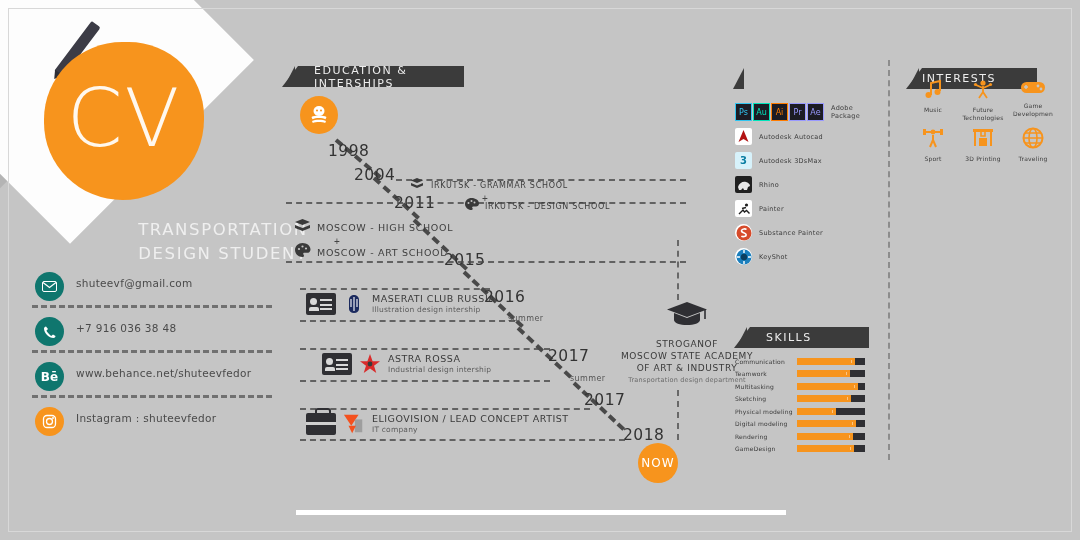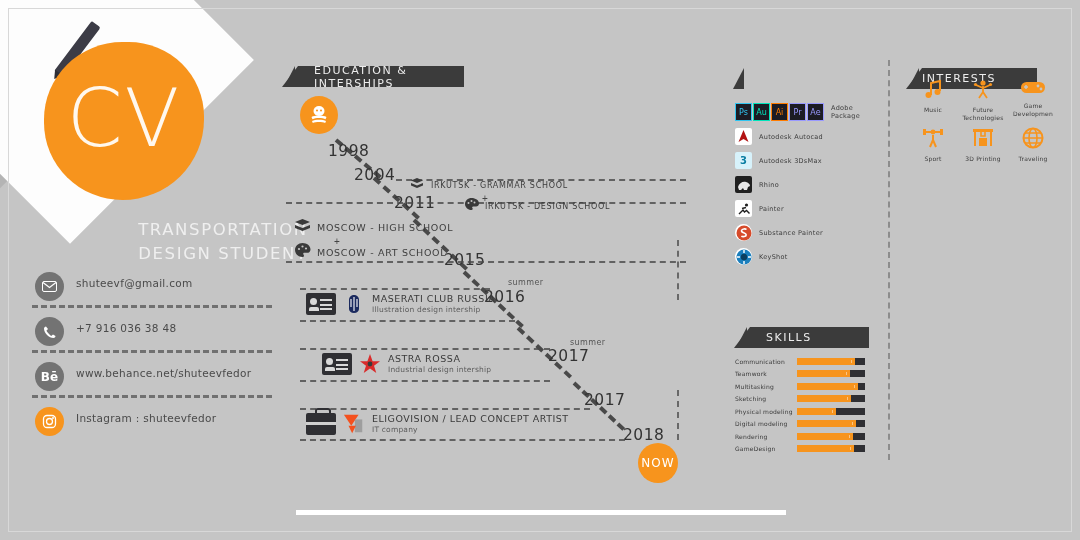--- a/index.html
+++ b/index.html
@@ -55,21 +55,21 @@
     text-align:center;color:#efefef;font-size:16.5px;
     letter-spacing:1.6px;line-height:1.45;
     font-family:"DejaVu Sans",sans-serif;
   }
 
   
   .contacts{position:absolute;left:30px;top:272px;width:250px;}
   .contact-row{position:relative;height:45px;}
   .c-ico{
     position:absolute;left:5px;top:0;width:29px;height:29px;border-radius:50%;
-    background:#737373;display:flex;align-items:center;justify-content:center;
+    background:#0f766e;display:flex;align-items:center;justify-content:center;
     color:#fff;font-size:14px;
   }
   .c-ico.ig{background:#f7941d;}
   .c-ico svg{display:block;}
   .c-txt{
     position:absolute;left:46px;top:5px;color:#4a4a4a;font-size:10.5px;
     letter-spacing:.3px;font-family:"DejaVu Sans",sans-serif;
   }
   .dashline{
     position:absolute;left:2px;top:33px;width:240px;height:0;
@@ -99,20 +99,21 @@
     position:absolute;left:14px;top:30px;width:38px;height:38px;border-radius:50%;
     background:#f7941d;display:flex;align-items:center;justify-content:center;
   }
   .year{
     position:absolute;color:#333;font-size:15.5px;letter-spacing:.5px;
     font-family:"DejaVu Sans",sans-serif;
   }
   .summer{
     position:absolute;color:#555;font-size:8px;letter-spacing:.4px;
     font-family:"DejaVu Sans",sans-serif;
+    margin-top:36px;
   }
   .hline{
     position:absolute;height:0;border-top:2.5px dashed #4a4a4a;opacity:.8;
   }
   .diag{
     position:absolute;height:0;border-top:4px dashed #3c3c3c;
     transform-origin:left center;opacity:.9;
   }
   .edu-item{position:absolute;display:flex;align-items:center;gap:6px;}
   .edu-label{
@@ -417,20 +418,35 @@
       </div>
       <div class="intern-txt">
         <div class="intern-name">ELIGOVISION / LEAD CONCEPT ARTIST</div>
         <div class="intern-sub">IT company</div>
       </div>
     </div>
   </div>
 
   <div class="vdash" style="left:677px;top:240px;height:60px;"></div>
   <div class="vdash" style="left:677px;top:390px;height:50px;"></div>
+  <div class="univ">
+    <div>
+      <svg width="44" height="30" viewBox="0 0 44 30">
+          <path d="M22 2L2 9.5l20 7.5 20-7.5z" fill="#2f2f33"></path>
+          <path d="M9 13v7c0 3 6 5 13 5s13-2 13-5v-7l-13 5z" fill="#2f2f33"></path>
+          <path d="M40 10v9" stroke="#2f2f33" stroke-width="1.6"></path>
+        </svg>
+    </div>
+    <div class="univ-name">
+      <div>STROGANOF</div>
+      <div>MOSCOW STATE ACADEMY</div>
+      <div>OF ART &amp; INDUSTRY</div>
+    </div>
+    <div class="univ-sub">Transportation design department</div>
+  </div>
   <div class="now">NOW</div>
 
   <div class="vdivider" style="left:888px;"></div>
 
   <div class="banner-chev" style="left:733px;top:68px;"></div>
 
   <div class="sw" style="top:96px;">
     <div class="sw-row">
       <div class="adobe-strip">
         <div class="ad" style="border-color:#31c5f0;color:#31c5f0;">Ps</div>

